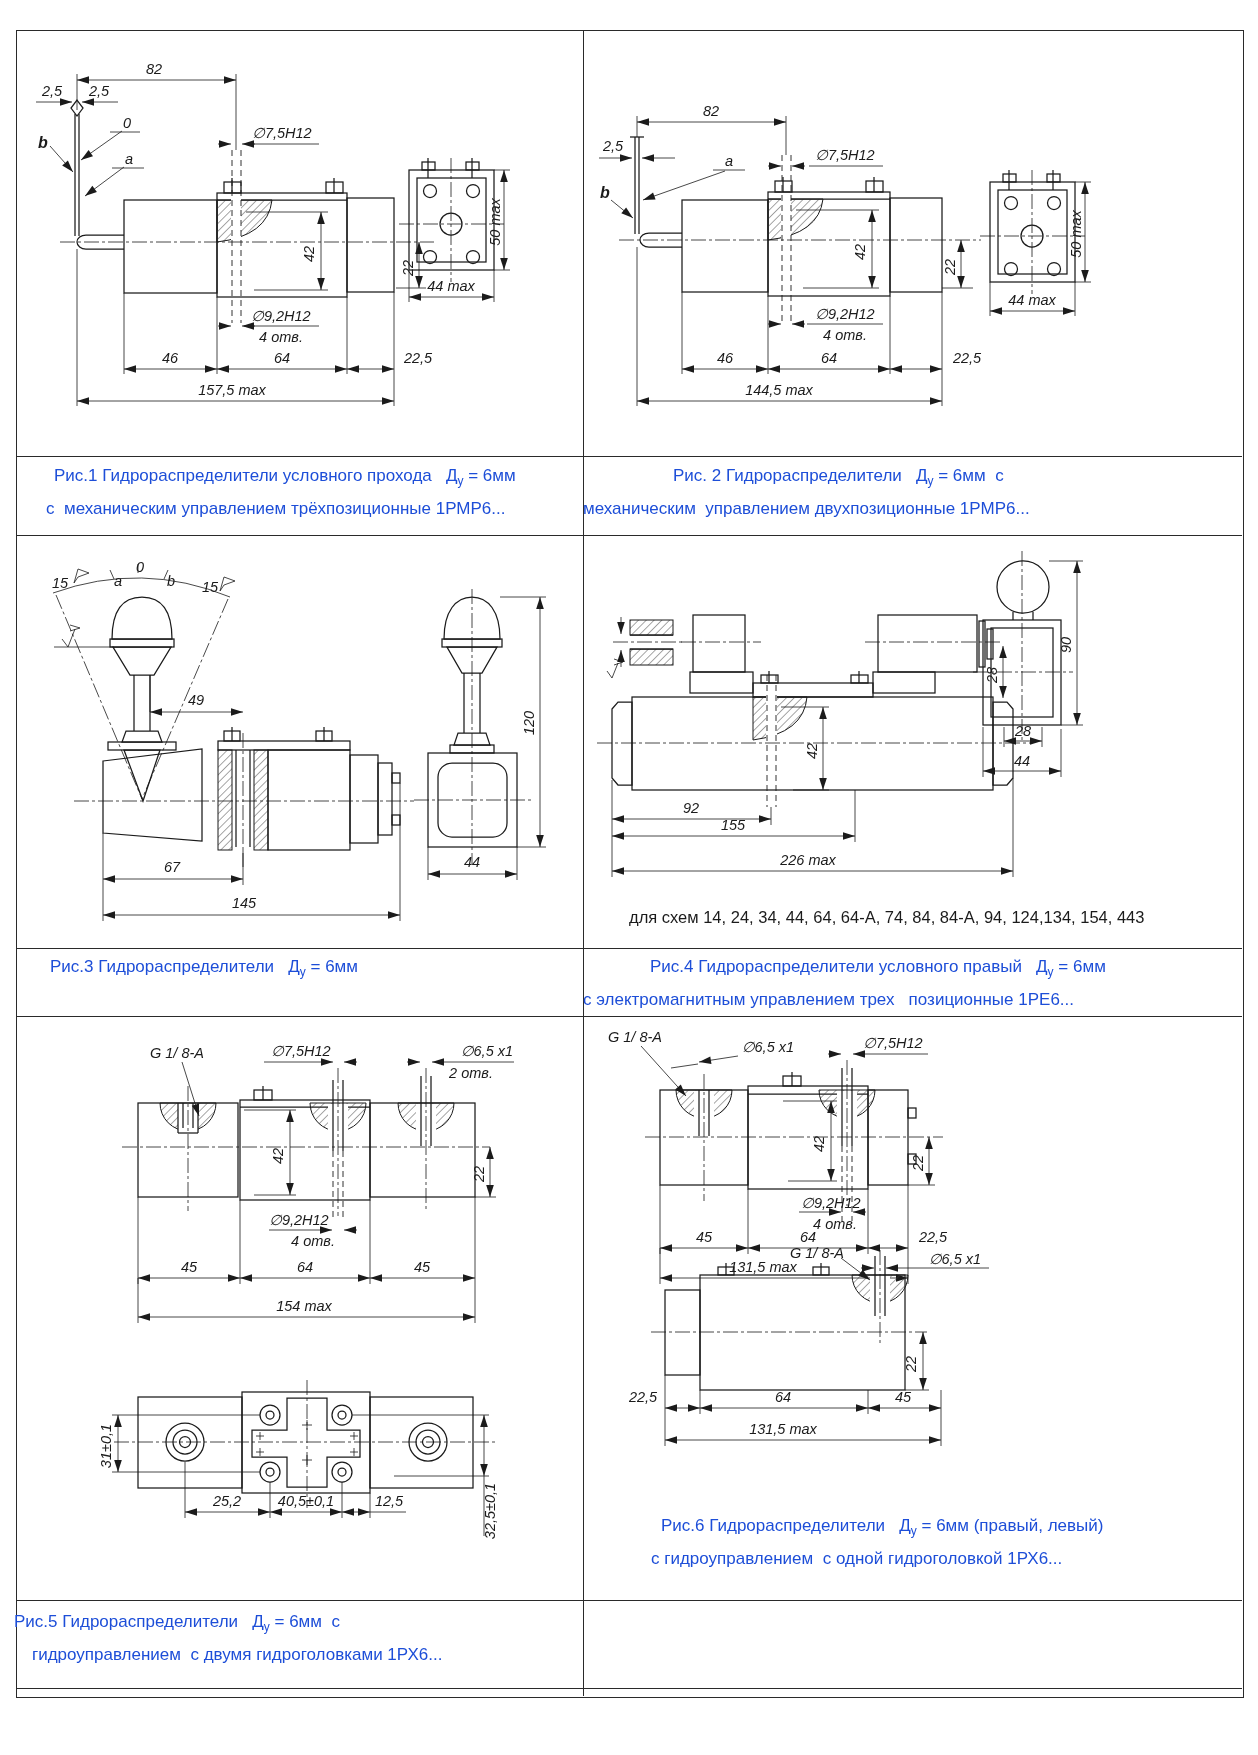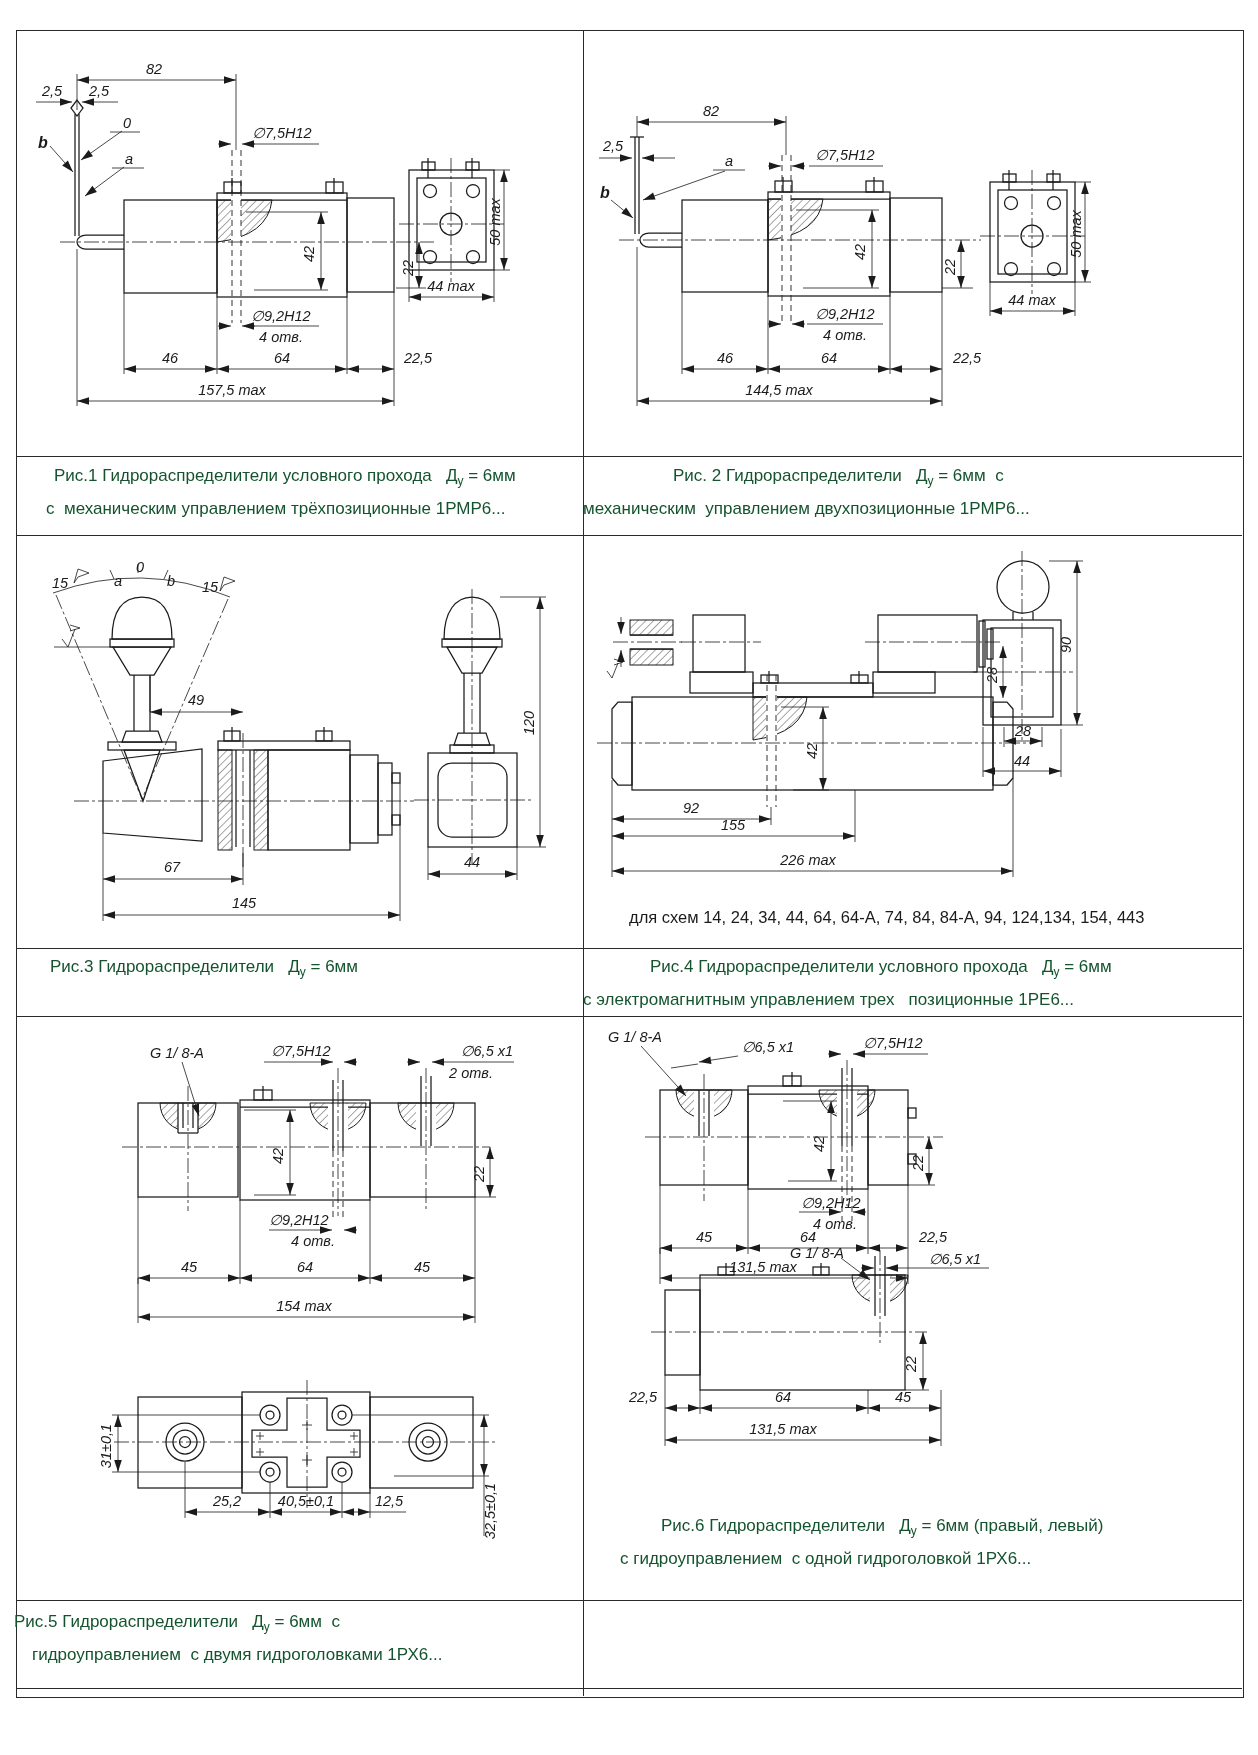--- a/index.html
+++ b/index.html
@@ -2,21 +2,21 @@
 <html><head>
 <meta charset="utf-8">
 <style>
   html,body{margin:0;padding:0}
   body{width:1258px;height:1755px;background:#fff;position:relative;overflow:hidden;
        font-family:"Liberation Sans",sans-serif;color:#1b1b1b}
   #page{position:absolute;inset:0;background:#fff}
   .gridline{position:absolute;background:#2a2a2a}
   .outerbox{position:absolute;border:1.5px solid #2a2a2a}
   .fig{position:absolute}
-  .cap{position:absolute;font-size:17px;color:#14532d}
+  .cap{position:absolute;font-size:17px;color:#1d4ed8}
   .cap .l{line-height:27px;white-space:pre}
   .cap sub{font-size:12px}
   svg text{font:italic 14.5px "Liberation Sans",sans-serif;fill:#1b1b1b;text-anchor:middle}
   svg text.bd{font-weight:bold;font-size:16px}
   svg text.rg{font-style:normal;font-size:16.5px;text-anchor:start}
   svg text.lf{text-anchor:start}
   .ol{stroke:#1b1b1b;stroke-width:1.25;fill:none}
   .tn{stroke:#1b1b1b;stroke-width:.8;fill:none}
   .cl{stroke:#1b1b1b;stroke-width:.8;fill:none;stroke-dasharray:15 3 3 3}
   .dsh{stroke:#1b1b1b;stroke-width:.9;fill:none;stroke-dasharray:6 4}
@@ -649,25 +649,25 @@
     <div class="l" style="margin-left:32px">с  механическим управлением трёхпозиционные 1РМР6...</div>
   </div>
   <div class="cap" style="left:583px;top:462px;width:661px;height:72px">
     <div class="l" style="margin-left:90px"><span>Рис. 2 Гидрораспределители   Д</span><sub>у</sub><span> = 6мм  с</span></div>
     <div class="l" style="">механическим  управлением двухпозиционные 1РМР6...</div>
   </div>
   <div class="cap" style="left:14px;top:953px;width:569px;height:62px">
     <div class="l" style="margin-left:36px"><span>Рис.3 Гидрораспределители   Д</span><sub>у</sub><span> = 6мм</span></div>
   </div>
   <div class="cap" style="left:583px;top:953px;width:661px;height:62px">
-    <div class="l" style="margin-left:67px"><span>Рис.4 Гидрораспределители условного прохода   Д</span><sub>у</sub><span> = 6мм</span></div>
+    <div class="l" style="margin-left:67px"><span>Рис.4 Гидрораспределители условного правый   Д</span><sub>у</sub><span> = 6мм</span></div>
     <div class="l" style="">с электромагнитным управлением трех   позиционные 1РЕ6...</div>
   </div>
   <div class="cap" style="left:14px;top:1608px;width:569px;height:76px">
     <div class="l" style=""><span>Рис.5 Гидрораспределители   Д</span><sub>у</sub><span> = 6мм  с</span></div>
     <div class="l" style="margin-left:18px">гидроуправлением  с двумя гидроголовками 1РХ6...</div>
   </div>
   <div class="cap" style="left:583px;top:1512px;width:661px;height:76px">
     <div class="l" style="margin-left:78px"><span>Рис.6 Гидрораспределители   Д</span><sub>у</sub><span> = 6мм (правый, левый)</span></div>
-    <div class="l" style="margin-left:37px">с гидроуправлением  с одной гидроголовкой 1РХ6...</div>
+    <div class="l" style="margin-left:68px">с гидроуправлением  с одной гидроголовкой 1РХ6...</div>
   </div>
 
 </div>
 
 </body></html>

